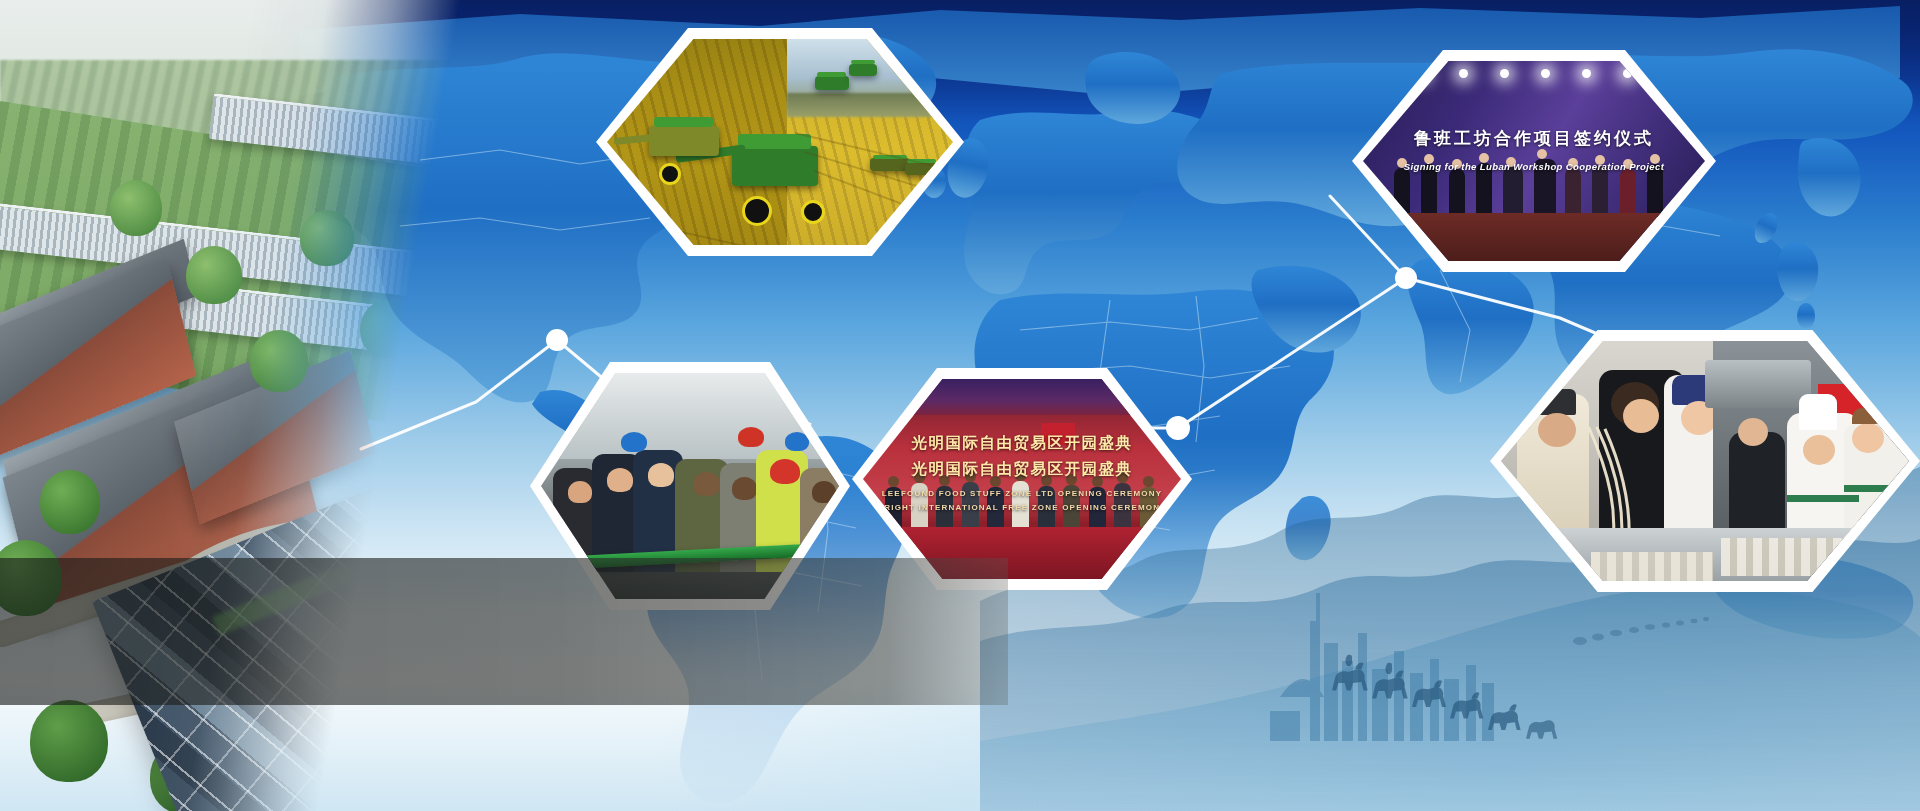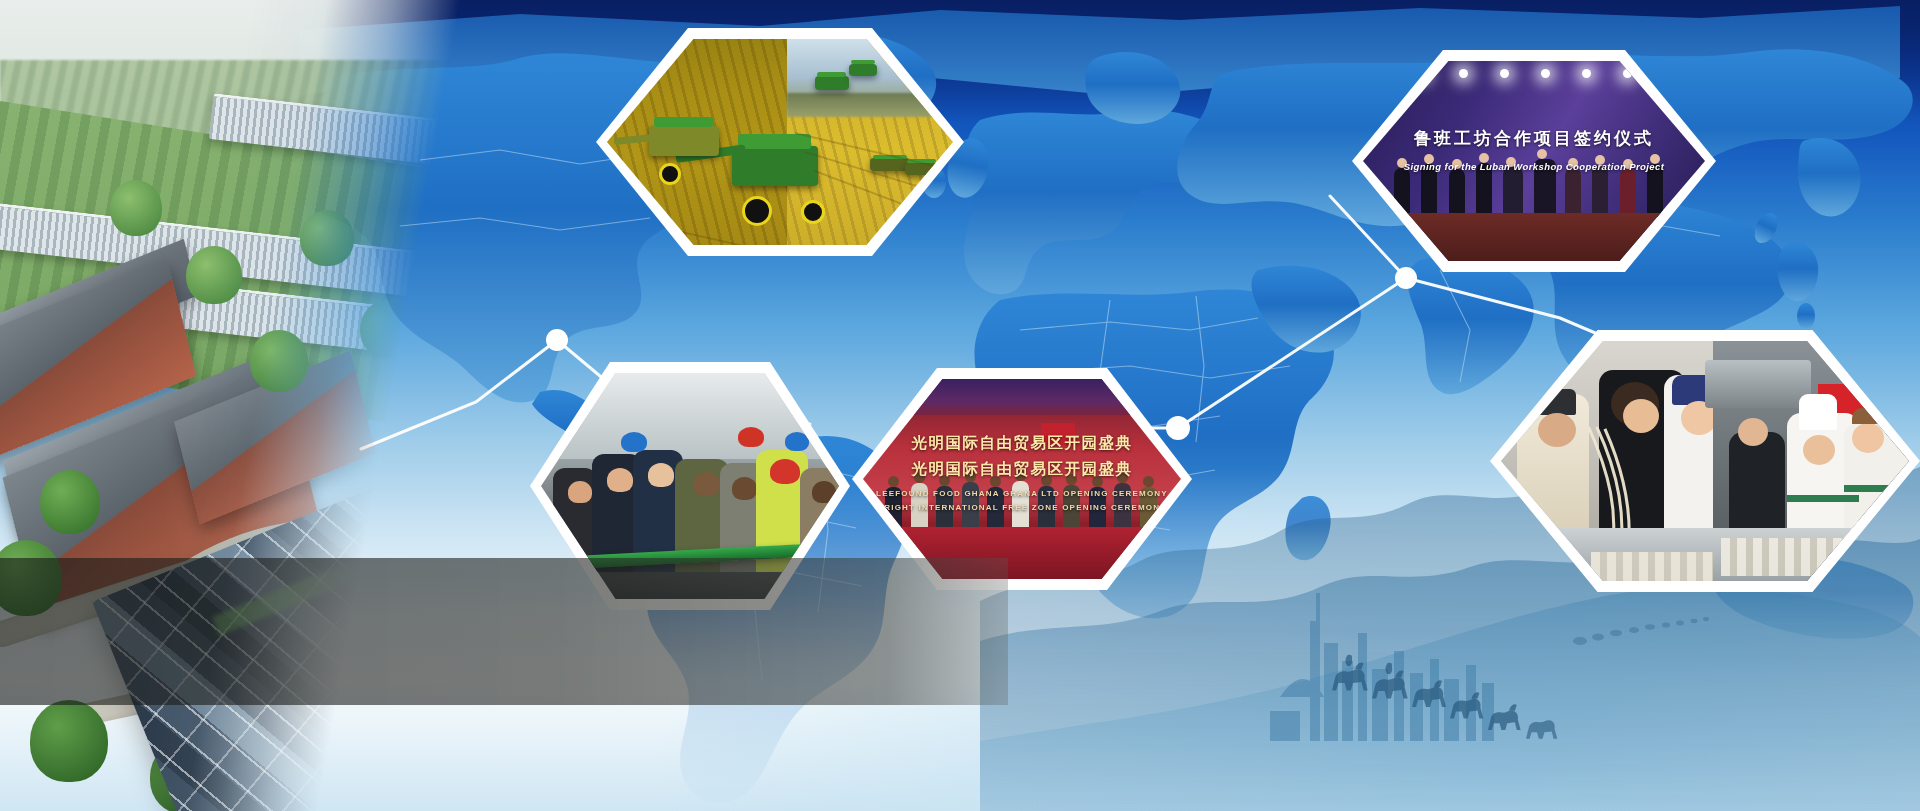--- a/index.html
+++ b/index.html
@@ -610,21 +610,21 @@
           <div class="p" style="left:71%;height:70%;background:#22263a"></div>
           <div class="p" style="left:79%;height:76%;background:#3c3340"></div>
           <div class="p" style="left:87%;height:70%;background:#6a5a36"></div>
         </div>
         <div class="carpet"></div>
 
         <div style="position:absolute;left:56%;top:22%;width:34px;height:22px;background:#c8202c;opacity:.85;"></div>
       </div>
       <div class="hex-cap lee-cn1">光明国际自由贸易区开园盛典</div>
       <div class="hex-cap lee-cn2">光明国际自由贸易区开园盛典</div>
-      <div class="hex-cap lee-en1">LEEFOUND FOOD GHANA GHANA LTD OPENING CEREMONY</div>
+      <div class="hex-cap lee-en1">LEEFOUND FOOD STUFF ZONE LTD OPENING CEREMONY</div>
       <div class="hex-cap lee-en2">BRIGHT INTERNATIONAL FREE ZONE OPENING CEREMONY</div>
     </div>
   </div>
 
   <div class="hex" id="hex5">
     <div class="hex-inner">
       <div class="scene sc-cook">
 
         <div style="position:absolute;left:0;top:0;width:52%;height:100%;background:linear-gradient(180deg,#d9d6d0 0%,#bdbab3 60%,#a3a09a 100%);"></div>
         <div class="chef" style="left:4%;width:72px;height:62%;background:linear-gradient(180deg,#f1ead9,#d9cfb8);"></div>

